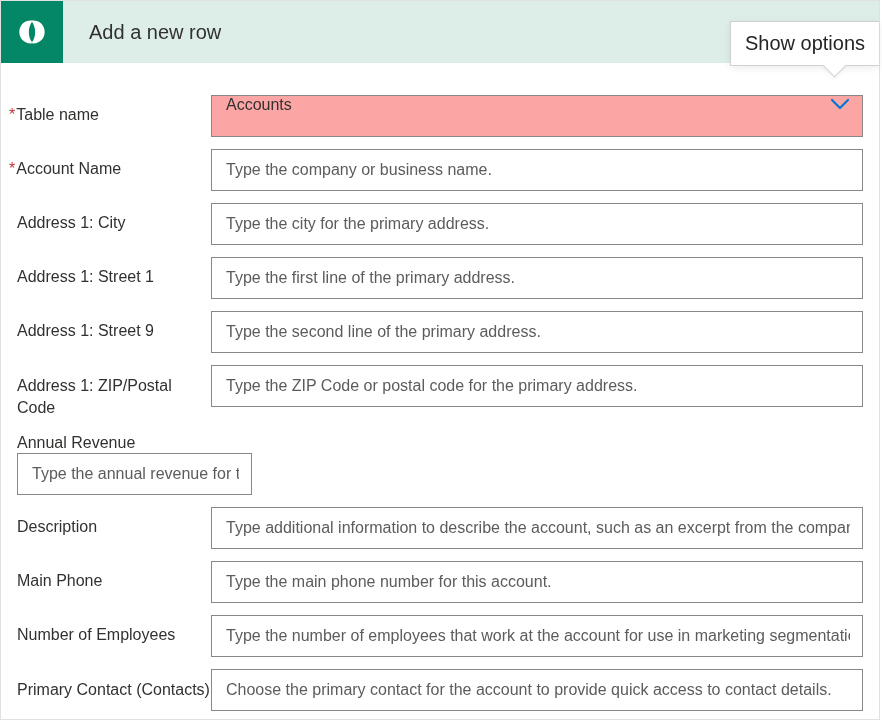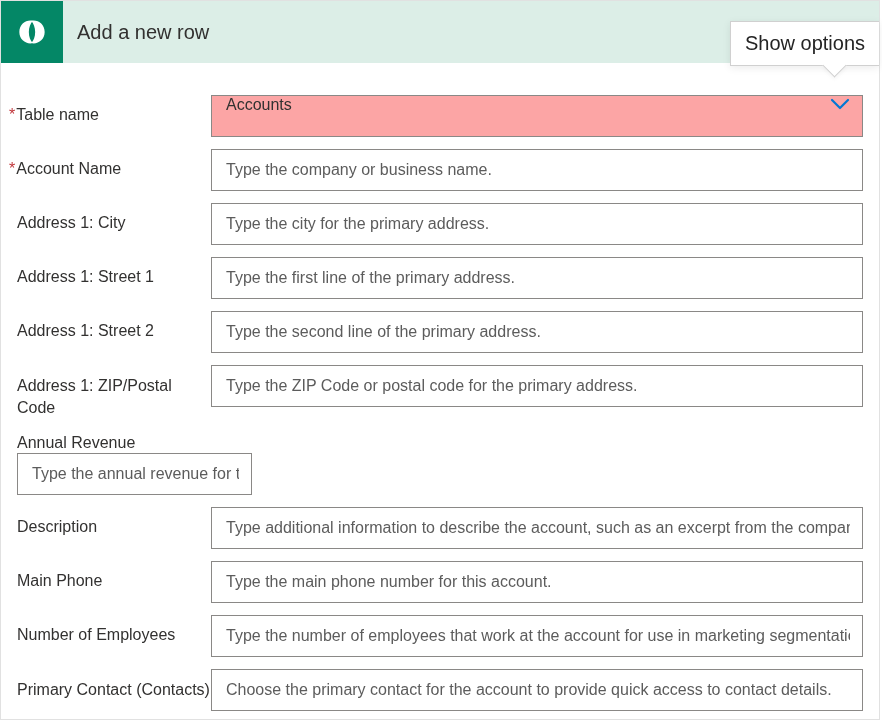--- a/index.html
+++ b/index.html
@@ -39,21 +39,21 @@
       justify-content: center;
       flex-shrink: 0;
     }
     .header-icon svg {
       width: 38px;
       height: 38px;
     }
     .header-title {
       font-size: 20px;
       color: #323130;
-      padding-left: 14px;
+      padding-left: 26px;
       font-weight: 400;
     }
     .tooltip {
       position: absolute;
       right: 0;
       top: 20px;
       background: #fff;
       border: 1px solid #d0d0d0;
       border-right: none;
       padding: 10px 14px 10px 14px;
@@ -201,21 +201,21 @@
     
     <div class="form-row">
       <div class="form-label">Address 1: Street 1</div>
       <div class="form-control">
         <input class="form-input" type="text" placeholder="Type the first line of the primary address." style="">
       </div>
     </div>
 
     
     <div class="form-row">
-      <div class="form-label">Address 1: Street 2</div>
+      <div class="form-label">Address 1: Street 9</div>
       <div class="form-control">
         <input class="form-input" type="text" placeholder="Type the second line of the primary address." style="">
       </div>
     </div>
 
     
     <div class="form-row">
       <div class="form-label" style="line-height:22px;">Address 1: ZIP/Postal Code</div>
       <div class="form-control">
         <input class="form-input" type="text" placeholder="Type the ZIP Code or postal code for the primary address." style="">

